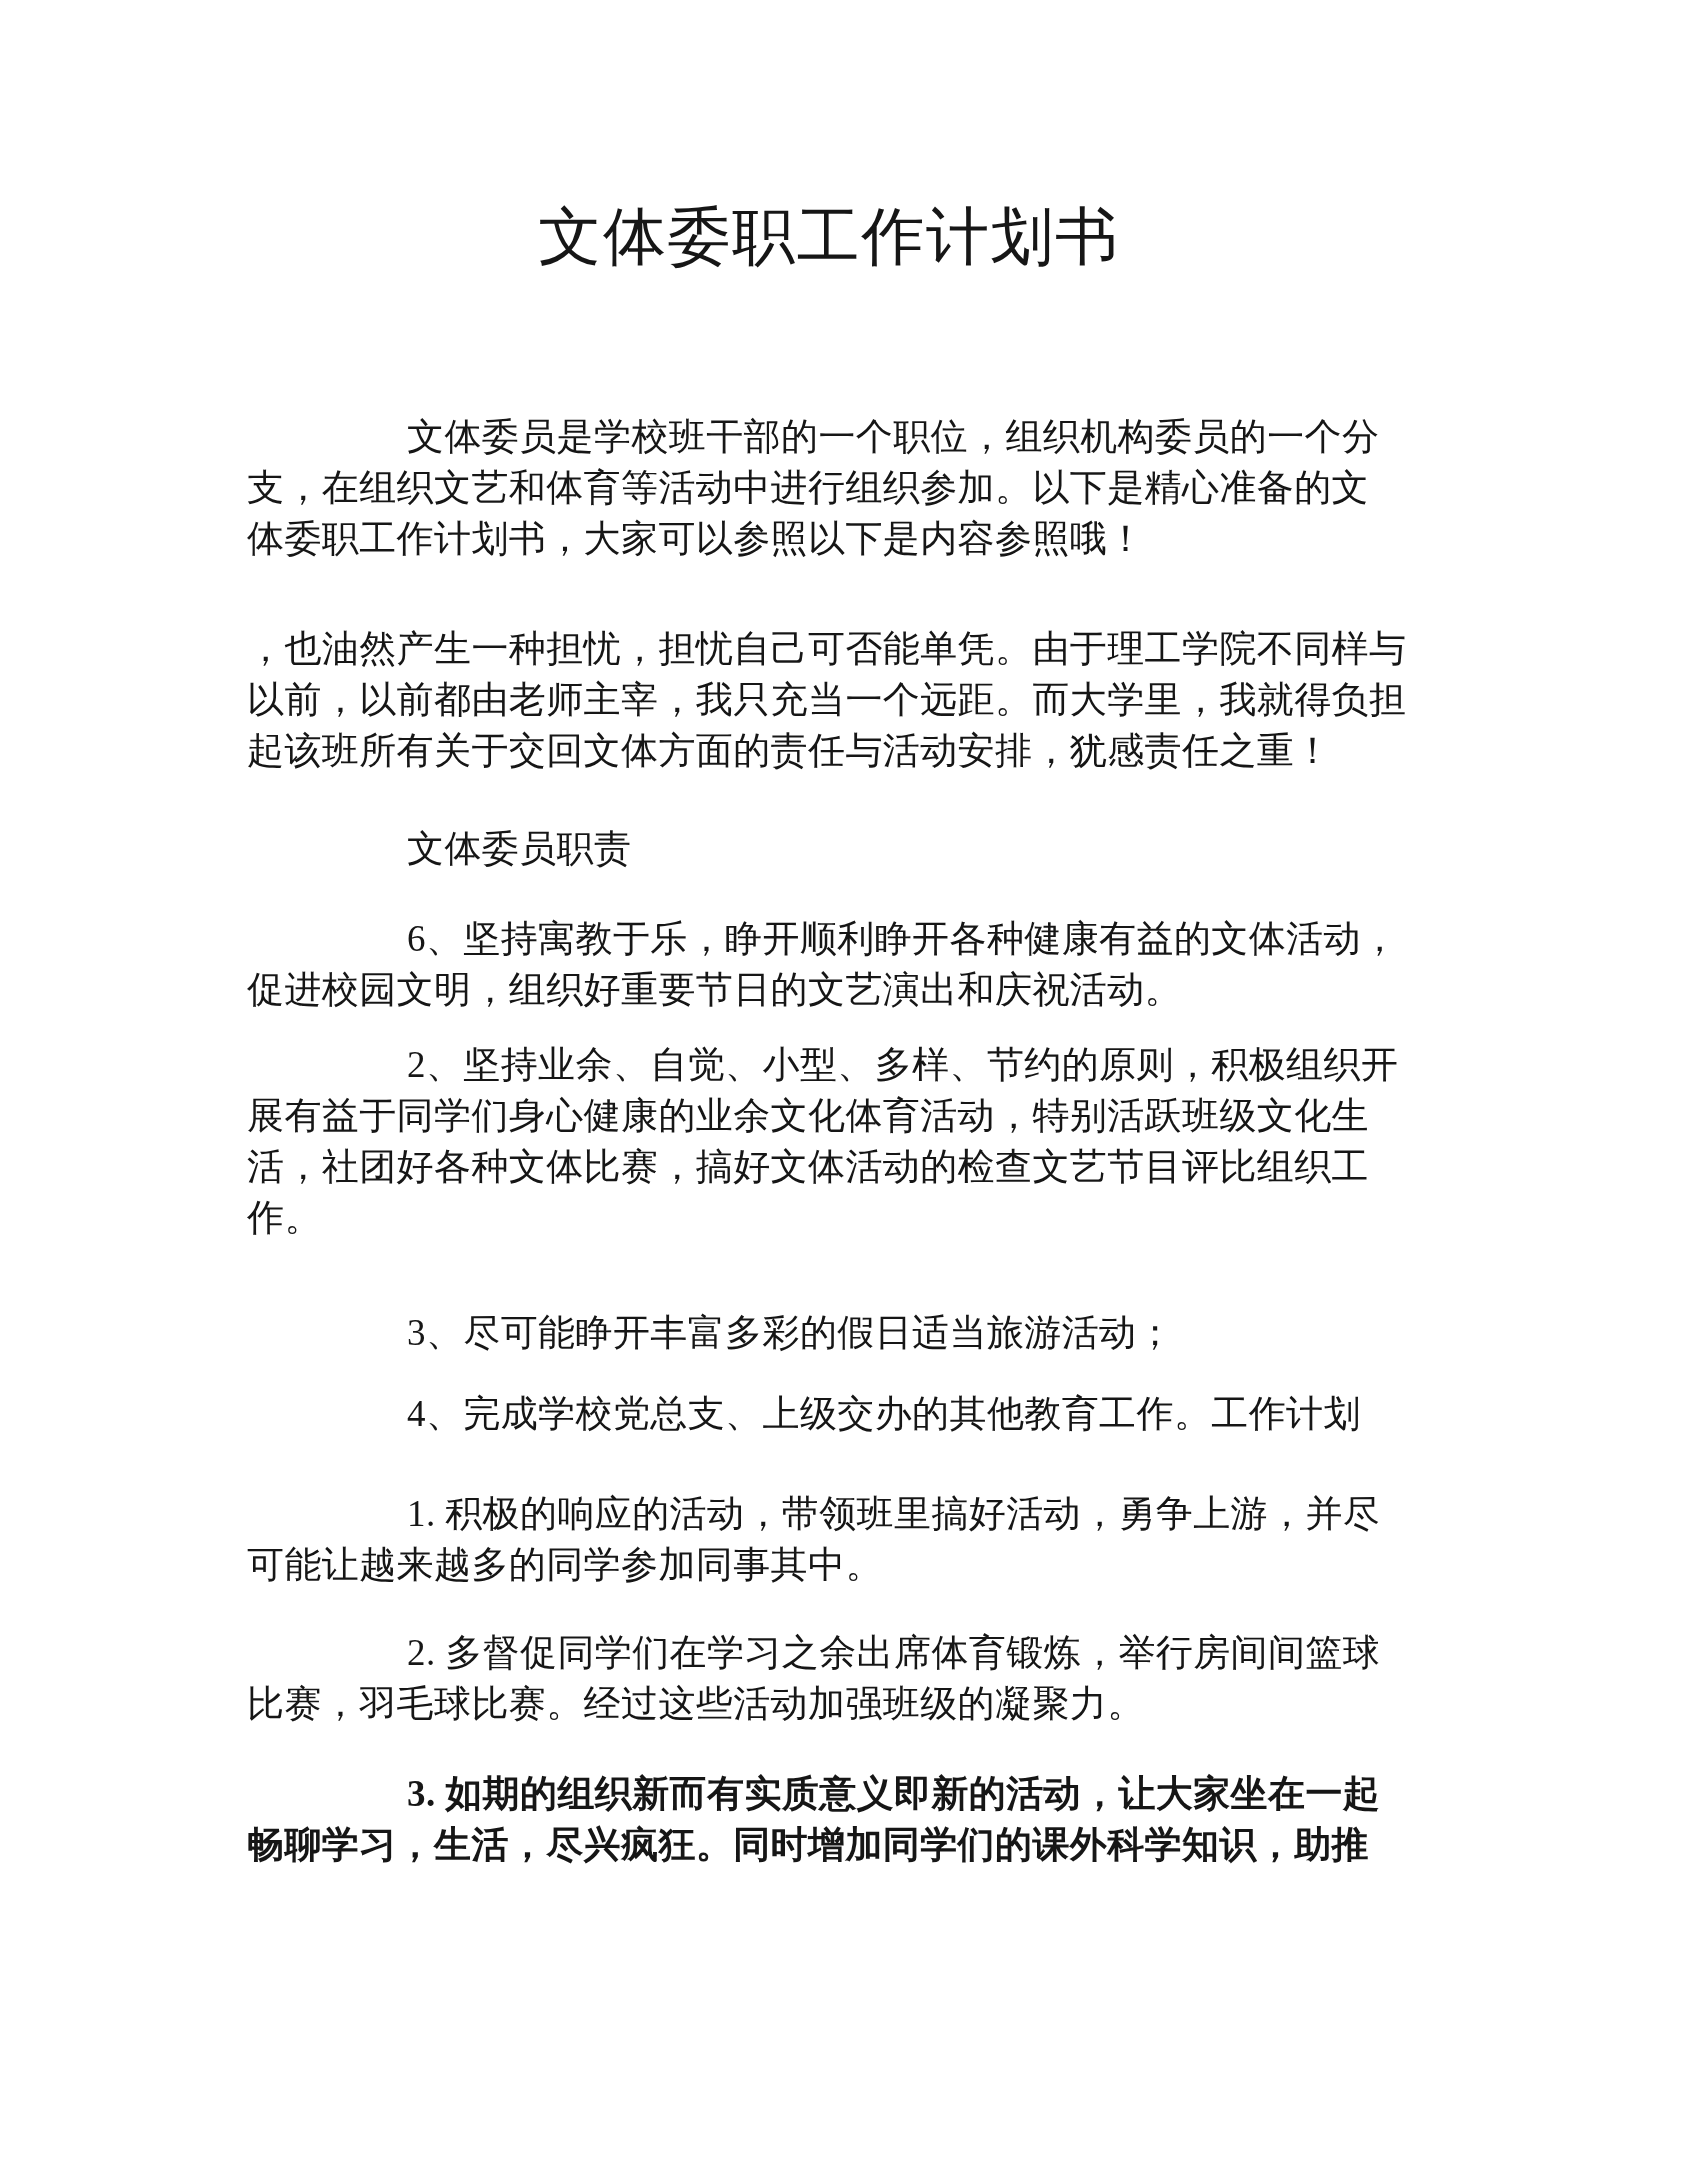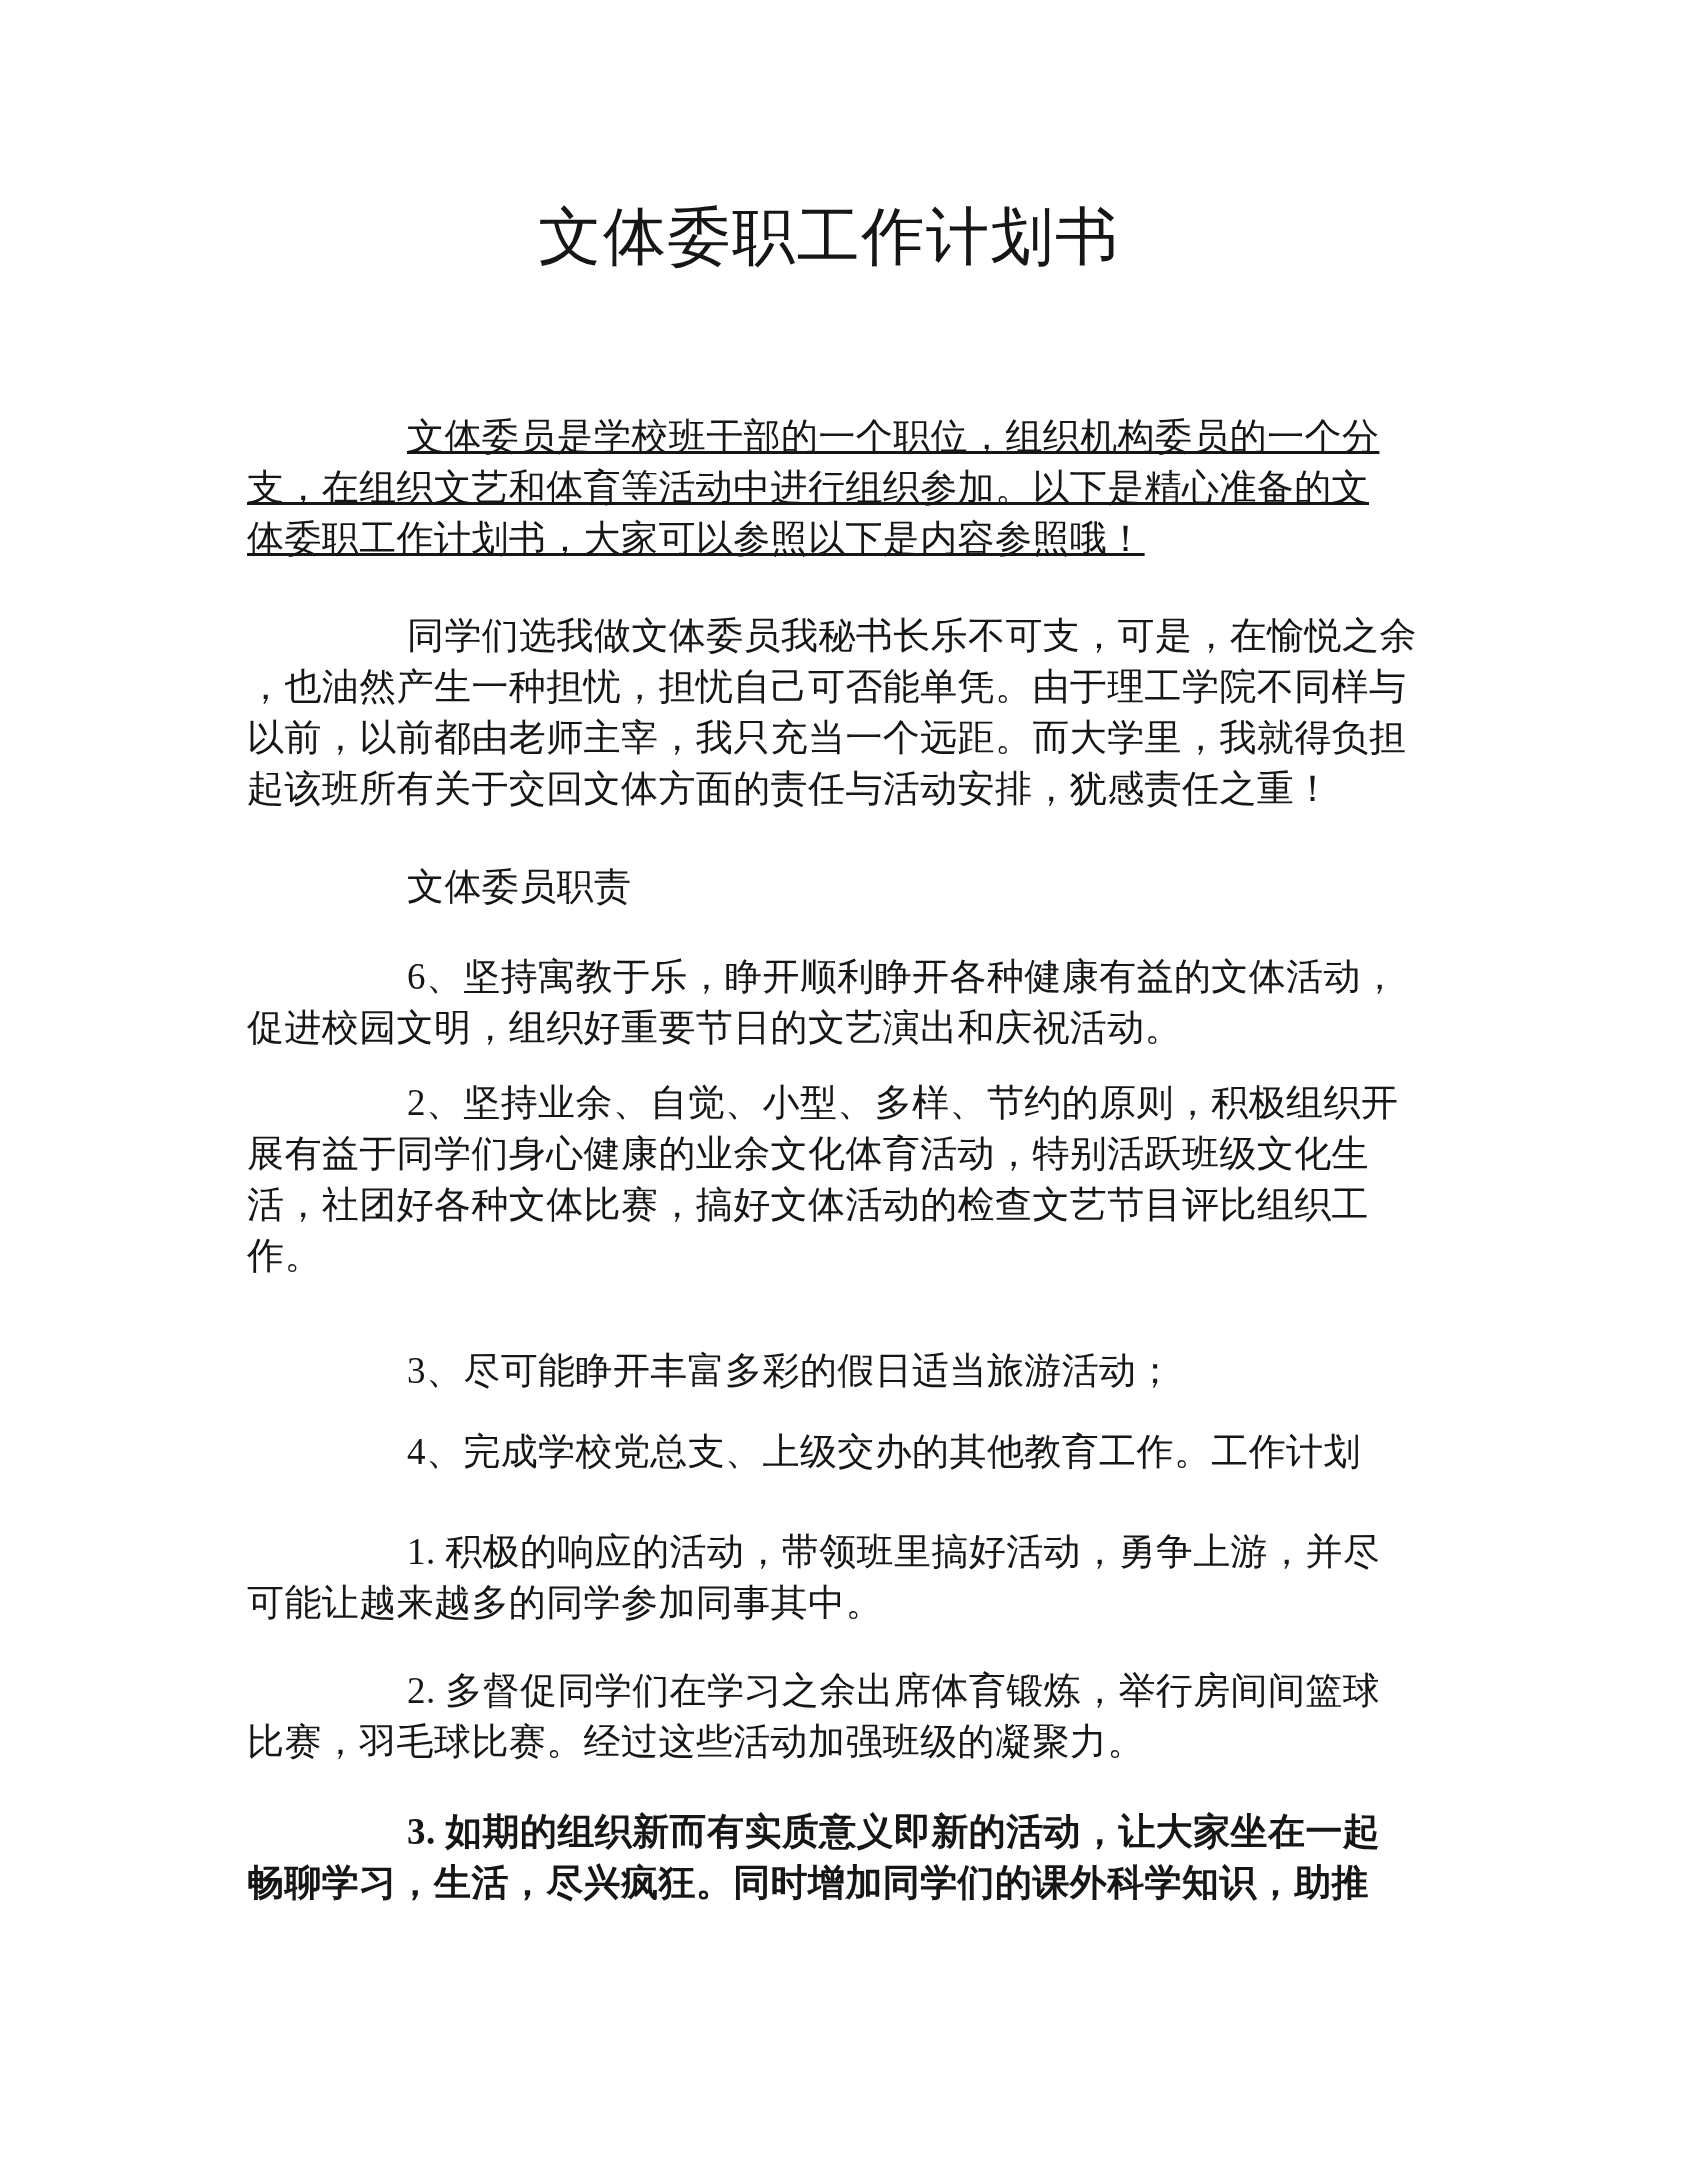--- a/index.html
+++ b/index.html
@@ -36,21 +36,21 @@
   }
   .ln {
     font-size: 37px;
     line-height: 51px;
     white-space: nowrap;
     letter-spacing: 0.4px;
   }
   .first {
     padding-left: 160px;
   }
-  .b0 { margin-bottom: 46px; text-decoration: underline; }
+  .b0 { margin-bottom: 59px; }
   .b1 { margin-bottom: 47px; }
   .b2 { margin-bottom: 39px; margin-top: 8px; }
   .b3 { margin-bottom: 24px; }
   .b4 { margin-bottom: 64px; }
   .b5 { margin-bottom: 30px; }
   .b6 { margin-bottom: 49px; }
   .b7 { margin-bottom: 37px; }
   .b8 { margin-bottom: 39px; }
   .b9 { margin-bottom: 0; font-weight: bold; }
 </style>
@@ -63,21 +63,20 @@
 
   <div class="content">
 
     <div class="block b0">
       <div class="ln first">文体委员是学校班干部的一个职位，组织机构委员的一个分</div>
       <div class="ln">支，在组织文艺和体育等活动中进行组织参加。以下是精心准备的文</div>
       <div class="ln">体委职工作计划书，大家可以参照以下是内容参照哦！</div>
     </div>
 
     <div class="block b1">
-      <div class="ln first">同学们选我做文体委员我秘书长乐不可支，可是，在愉悦之余</div>
       <div class="ln">，也油然产生一种担忧，担忧自己可否能单凭。由于理工学院不同样与</div>
       <div class="ln">以前，以前都由老师主宰，我只充当一个远距。而大学里，我就得负担</div>
       <div class="ln">起该班所有关于交回文体方面的责任与活动安排，犹感责任之重！</div>
     </div>
 
     <div class="block b2">
       <div class="ln first">文体委员职责</div>
     </div>
 
     <div class="block b3">

